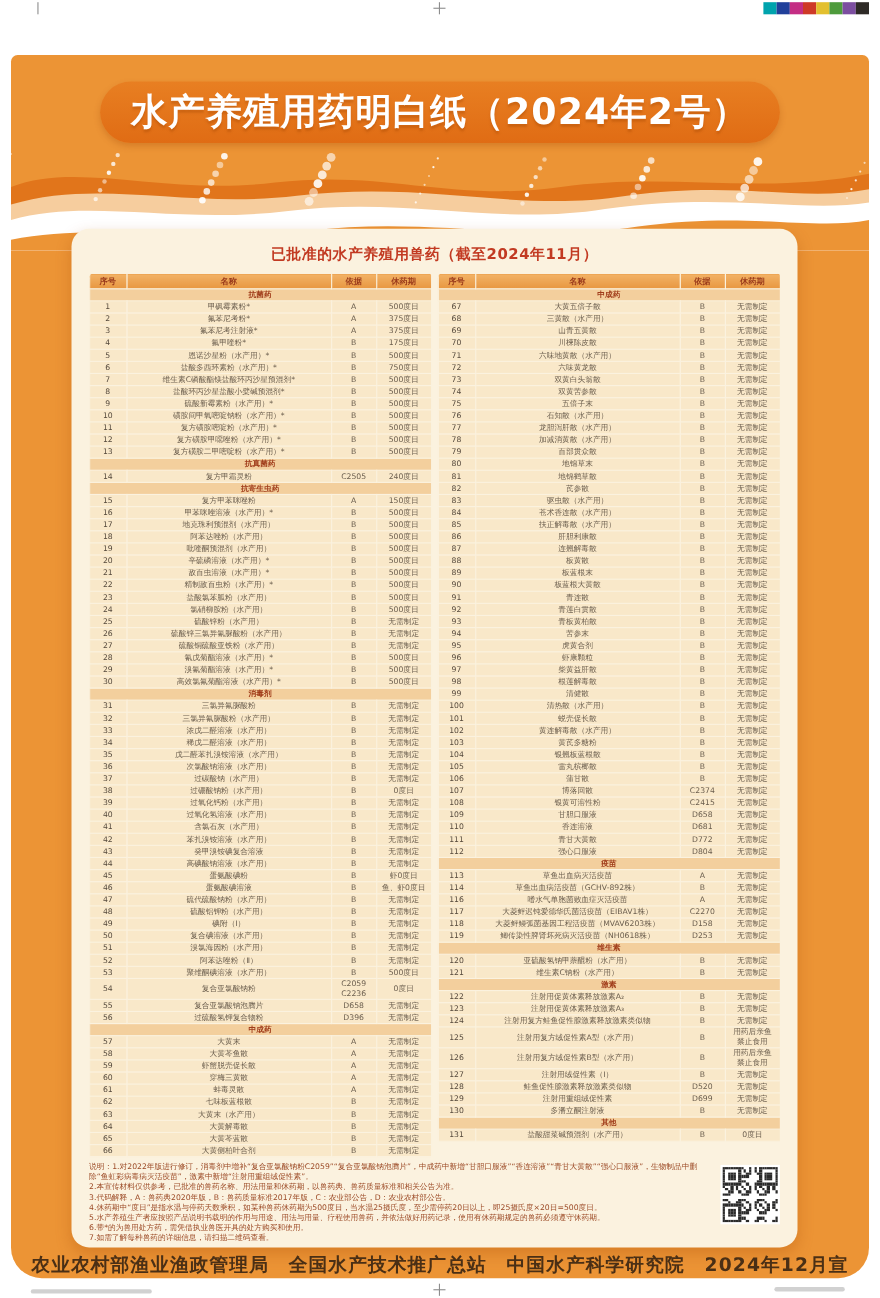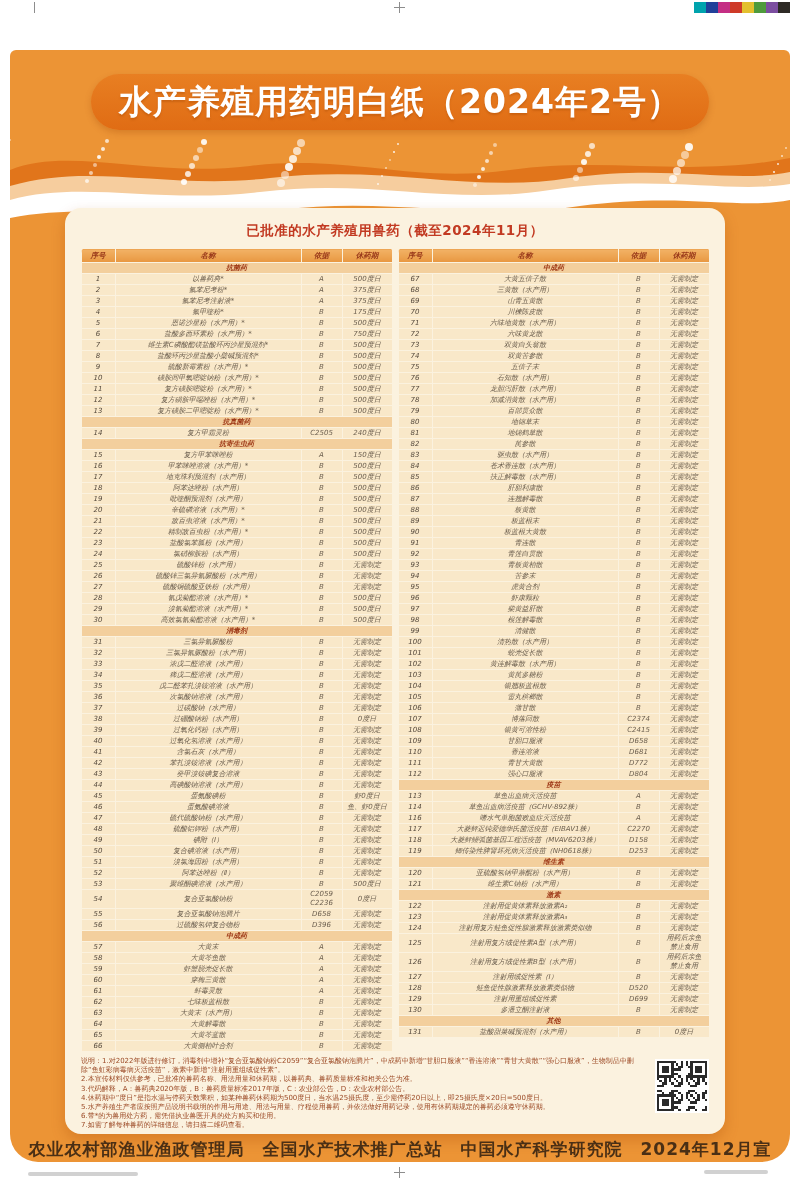--- a/index.html
+++ b/index.html
@@ -25,21 +25,21 @@
 
   .waves{position:absolute;top:78px;left:0;width:100%;height:100px;}
 
   
   .card{position:absolute;top:158px;left:55px;right:65px;height:926px;
         background:#FBF2DF;border-radius:16px;box-shadow:0 6px 14px rgba(160,70,0,.28);
         padding-top:12px;box-sizing:border-box;}
   .card-title{text-align:center;color:#C23A22;font-weight:bold;font-size:13.5px;
         letter-spacing:.5px;margin:2px 0 8px;}
 
-  .tables{display:flex;justify-content:center;gap:5px;font-style:italic;}
+  .tables{display:flex;justify-content:center;gap:5px;}
   .twrap{border-radius:5px 5px 0 0;overflow:hidden;}
   table{border-collapse:collapse;table-layout:fixed;width:311px;font-size:7px;}
   col.c-no{width:34px;}col.c-name{width:186px;}col.c-basis{width:41px;}col.c-period{width:50px;}
   th,td{border:1px solid #FBF2DF;text-align:center;padding:0;}
   thead th{background:linear-gradient(180deg,#F2B266,#E89740);color:#9A3A1B;
         font-weight:bold;height:13px;font-size:7.5px;}
   tr.section td{background:#F3CF9D;color:#A03C1A;font-weight:bold;height:10px;line-height:10px;}
   tbody td{background:#F9E8C9;height:10px;line-height:9px;color:#6B5E4E;}
   tbody td.no{color:#55493C;}
   tbody td.name{word-break:break-all;}
@@ -158,21 +158,21 @@
               <th>依据</th>
               <th>休药期</th>
             </tr>
           </thead>
           <tbody id="tbody-left">
               <tr class="section">
                 <td colspan="4">抗菌药</td>
               </tr>
               <tr>
                 <td class="no">1</td>
-                <td class="name">以兽药典*</td>
+                <td class="name">甲砜霉素粉*</td>
                 <td class="basis">A</td>
                 <td class="period">500度日</td>
               </tr>
               <tr>
                 <td class="no">2</td>
                 <td class="name">氟苯尼考粉*</td>
                 <td class="basis">A</td>
                 <td class="period">375度日</td>
               </tr>
               <tr>

